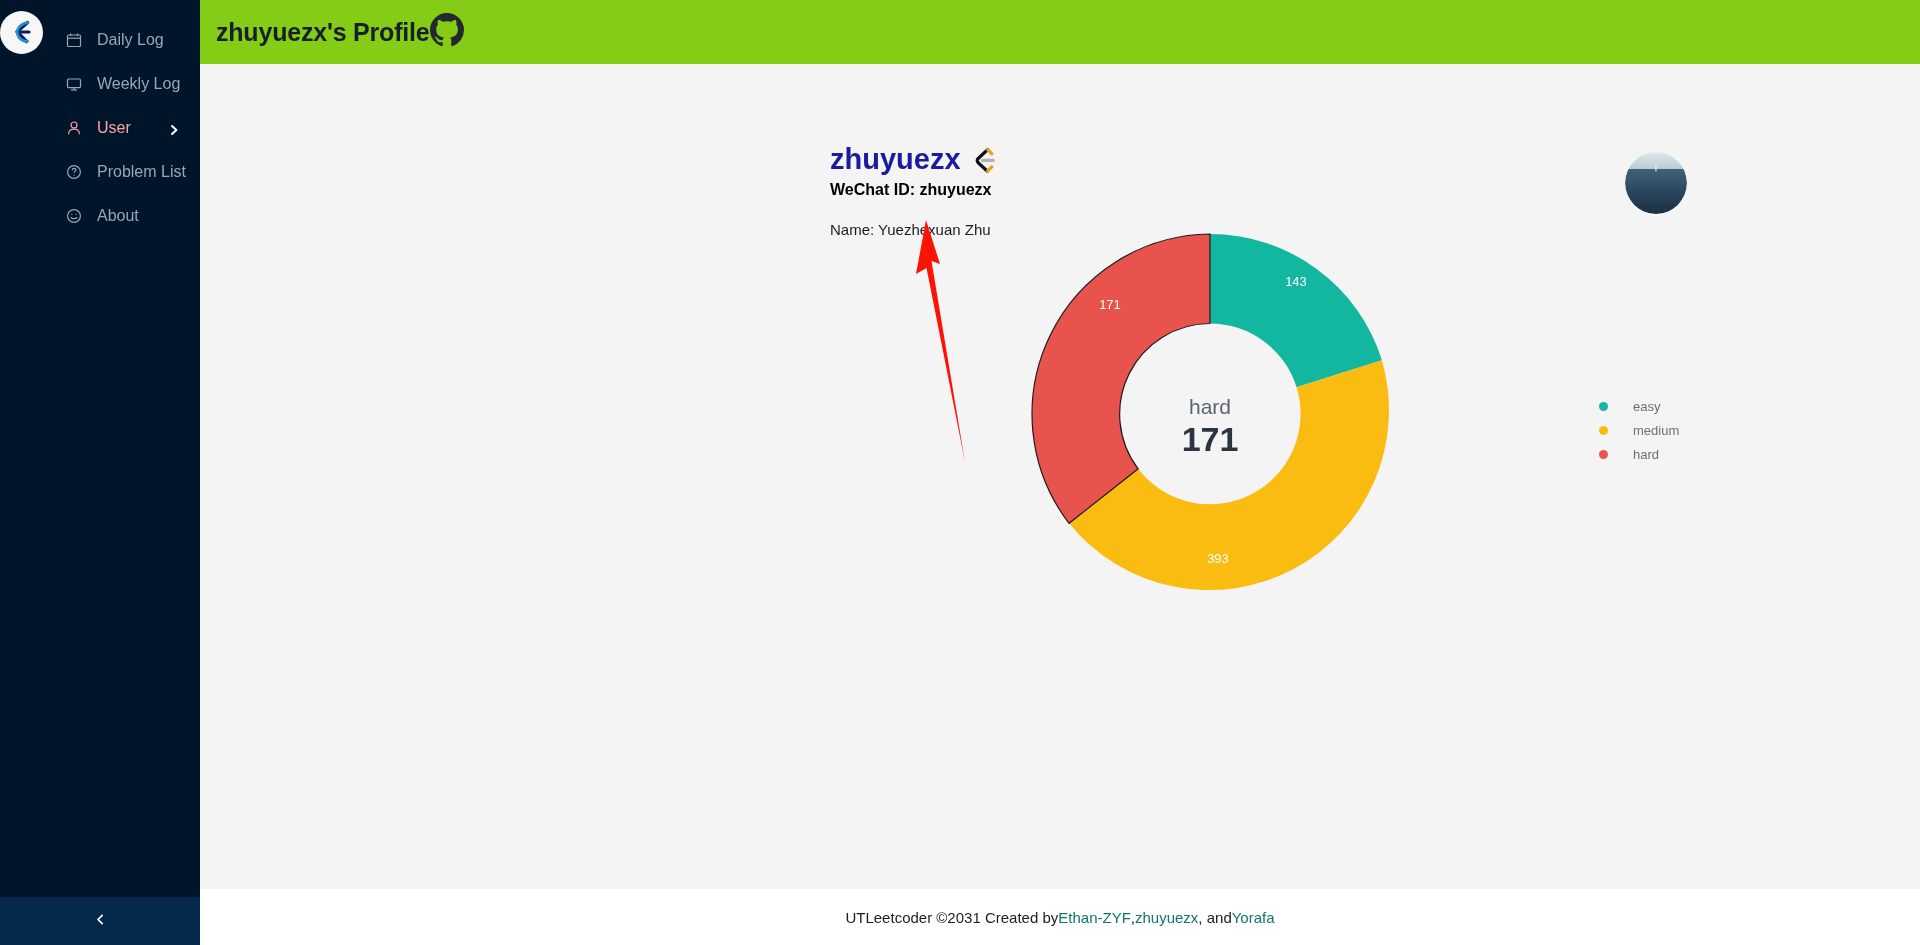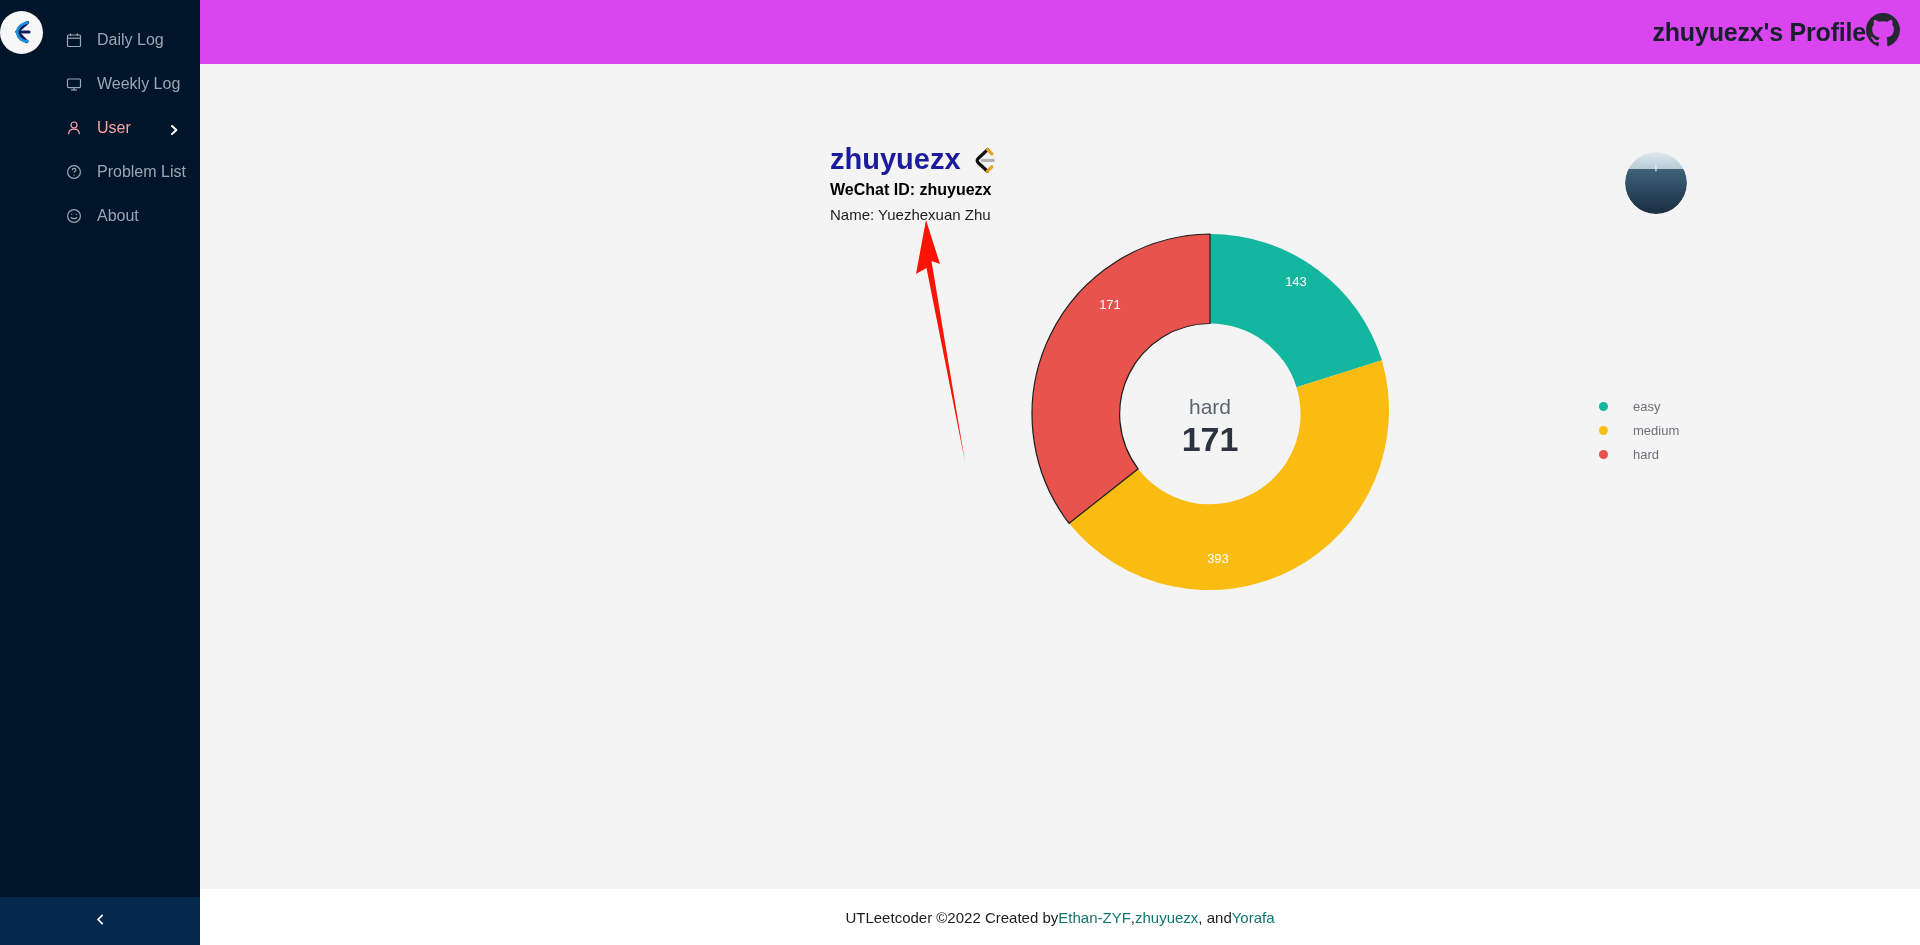--- a/index.html
+++ b/index.html
@@ -48,43 +48,43 @@
   .collapse-bar {
     position: absolute; left: 0; bottom: 0;
     width: 200px; height: 48px; background: #04294d;
     display: flex; align-items: center; justify-content: center;
     cursor: pointer;
   }
 
   
   .right { flex: 1 1 auto; display: flex; flex-direction: column; height: 945px; }
   .topbar {
-    height: 64px; background: #d946ef; flex: 0 0 64px;
-    display: flex; align-items: center; justify-content: flex-end;
+    height: 64px; background: #84cc16; flex: 0 0 64px;
+    display: flex; align-items: center; justify-content: flex-start;
     padding: 0 20px 0 16px;
   }
   .page-title { font-size: 25px; font-weight: bold; color: #17202a; letter-spacing: -0.2px; }
   .gh-link { display: flex; align-items: center; cursor: pointer; }
 
   .content {
     flex: 1 1 auto; background: #f4f4f4;
     position: relative; overflow: hidden;
   }
 
   
   .profile-block {
     position: absolute; left: 630px; top: 80px; text-align: left;
   }
   .profile-name-row { display: flex; align-items: center; gap: 9px; }
   .profile-username {
     font-size: 29px; font-weight: 600; color: #1b1b9e; line-height: 1.1;
   }
   .lc-logo { width: 28px; height: 28px; display: block; }
   .wechat-id { font-size: 16px; font-weight: 600; color: #000000; margin-top: 5px; }
-  .real-name { font-size: 15px; color: #1d1d1d; margin-top: 7px; }
+  .real-name { font-size: 15px; color: #1d1d1d; margin-top: 22px; }
 
   
   .avatar {
     position: absolute; left: 1425px; top: 88px;
     width: 62px; height: 62px; border-radius: 50%; overflow: hidden;
   }
 
   
   .chart-area { position: absolute; left: 820px; top: 160px; width: 380px; height: 380px; }
   .chart-area svg { display: block; }
@@ -304,21 +304,21 @@
 
       <div class="annotation">
         <svg width="120" height="260" viewBox="0 0 120 260" aria-hidden="true">
           <path d="M36 8 L50 52 L41.5 49 L75 250 L36.5 56 L26 62 Z" fill="#fb1405"></path>
         </svg>
       </div>
 
     </main>
 
     <footer class="footer">
-      <span>UTLeetcoder ©2022 Created by </span>
+      <span>UTLeetcoder ©2031 Created by </span>
         <a>Ethan-ZYF</a>
         <span>, </span>
         <a>zhuyuezx</a>
         <span>, and </span>
         <a>Yorafa</a>
     </footer>
 
   </div>
 </div>
 

